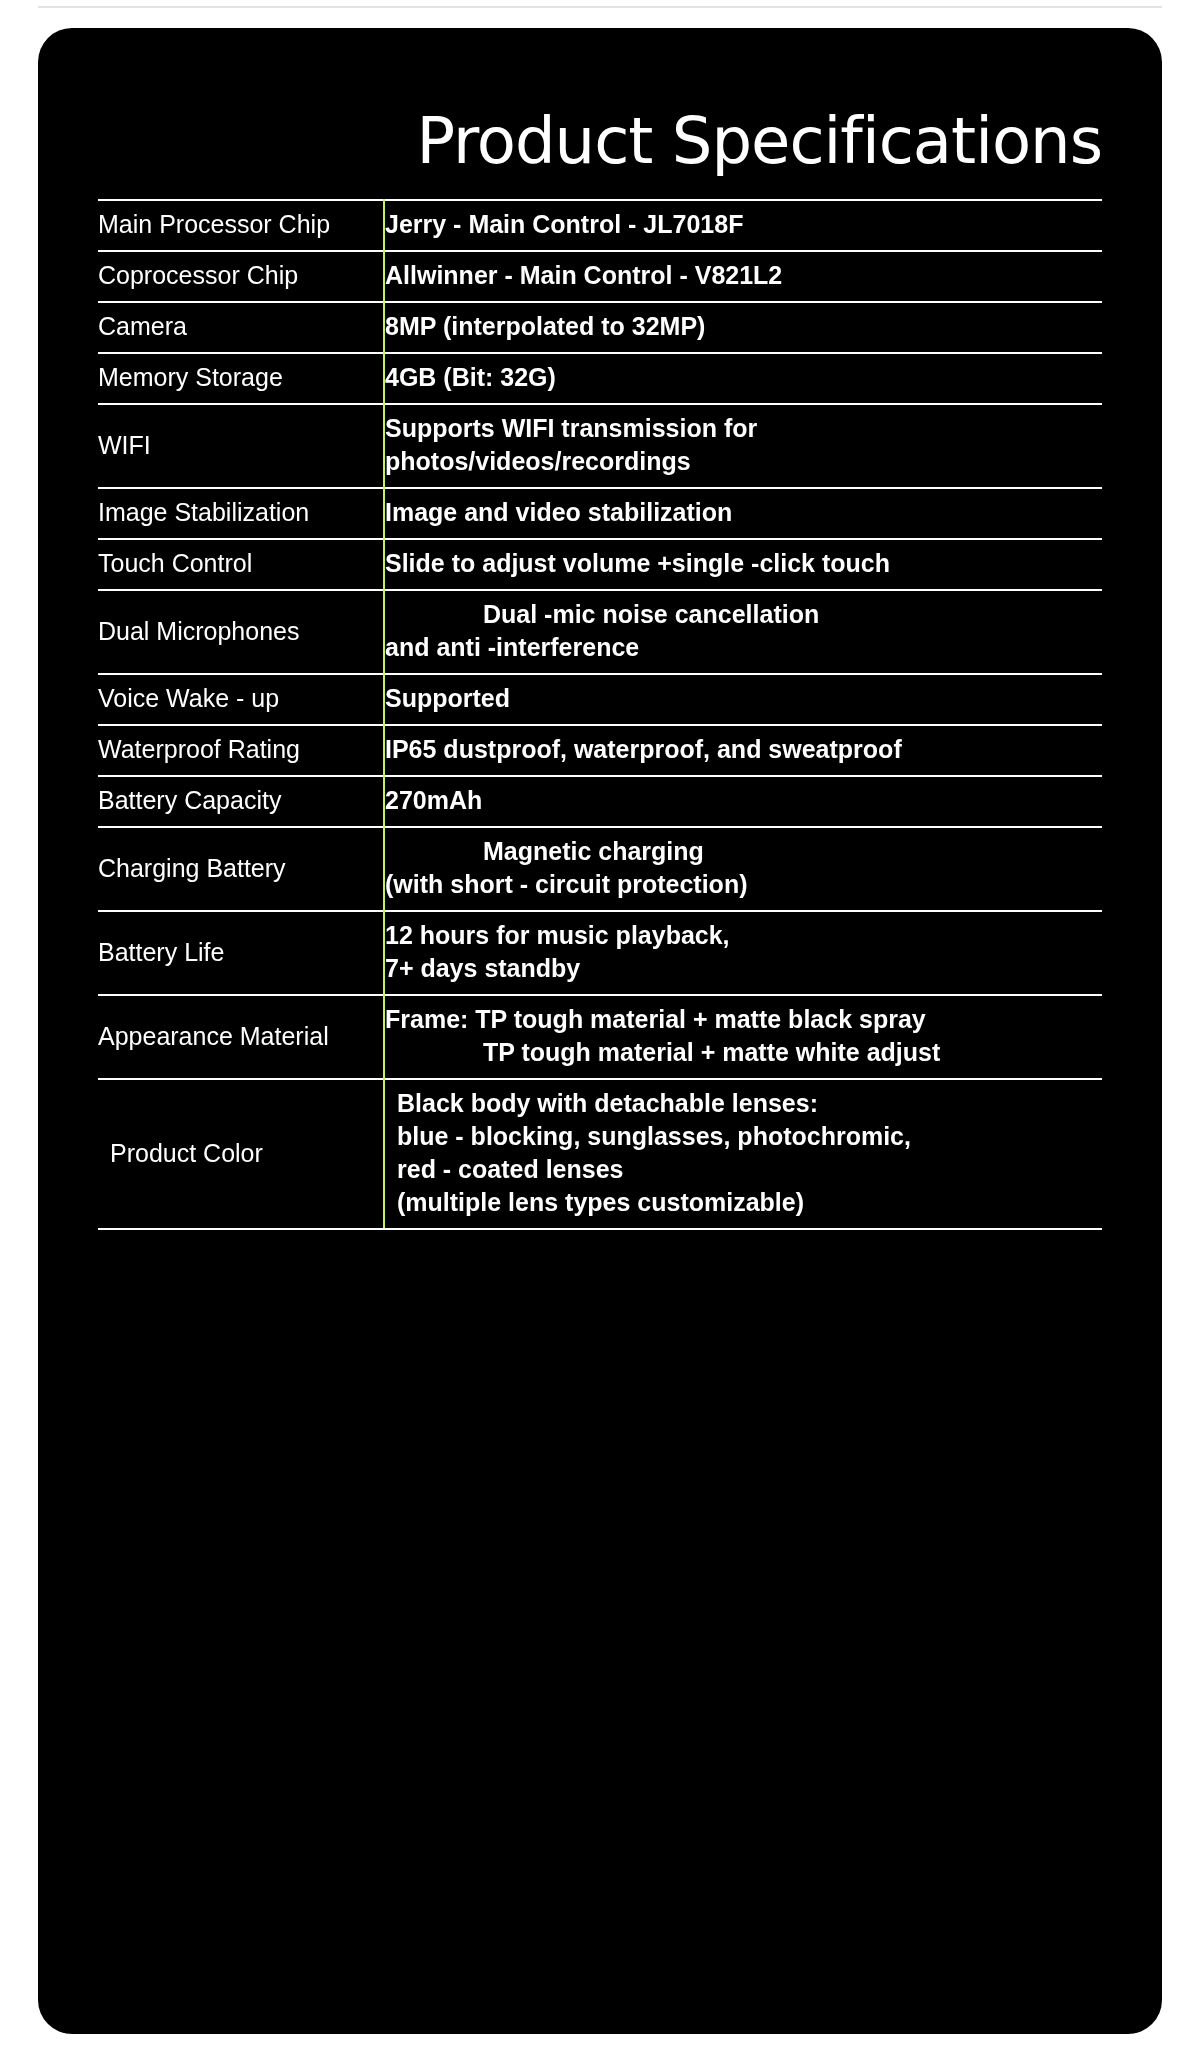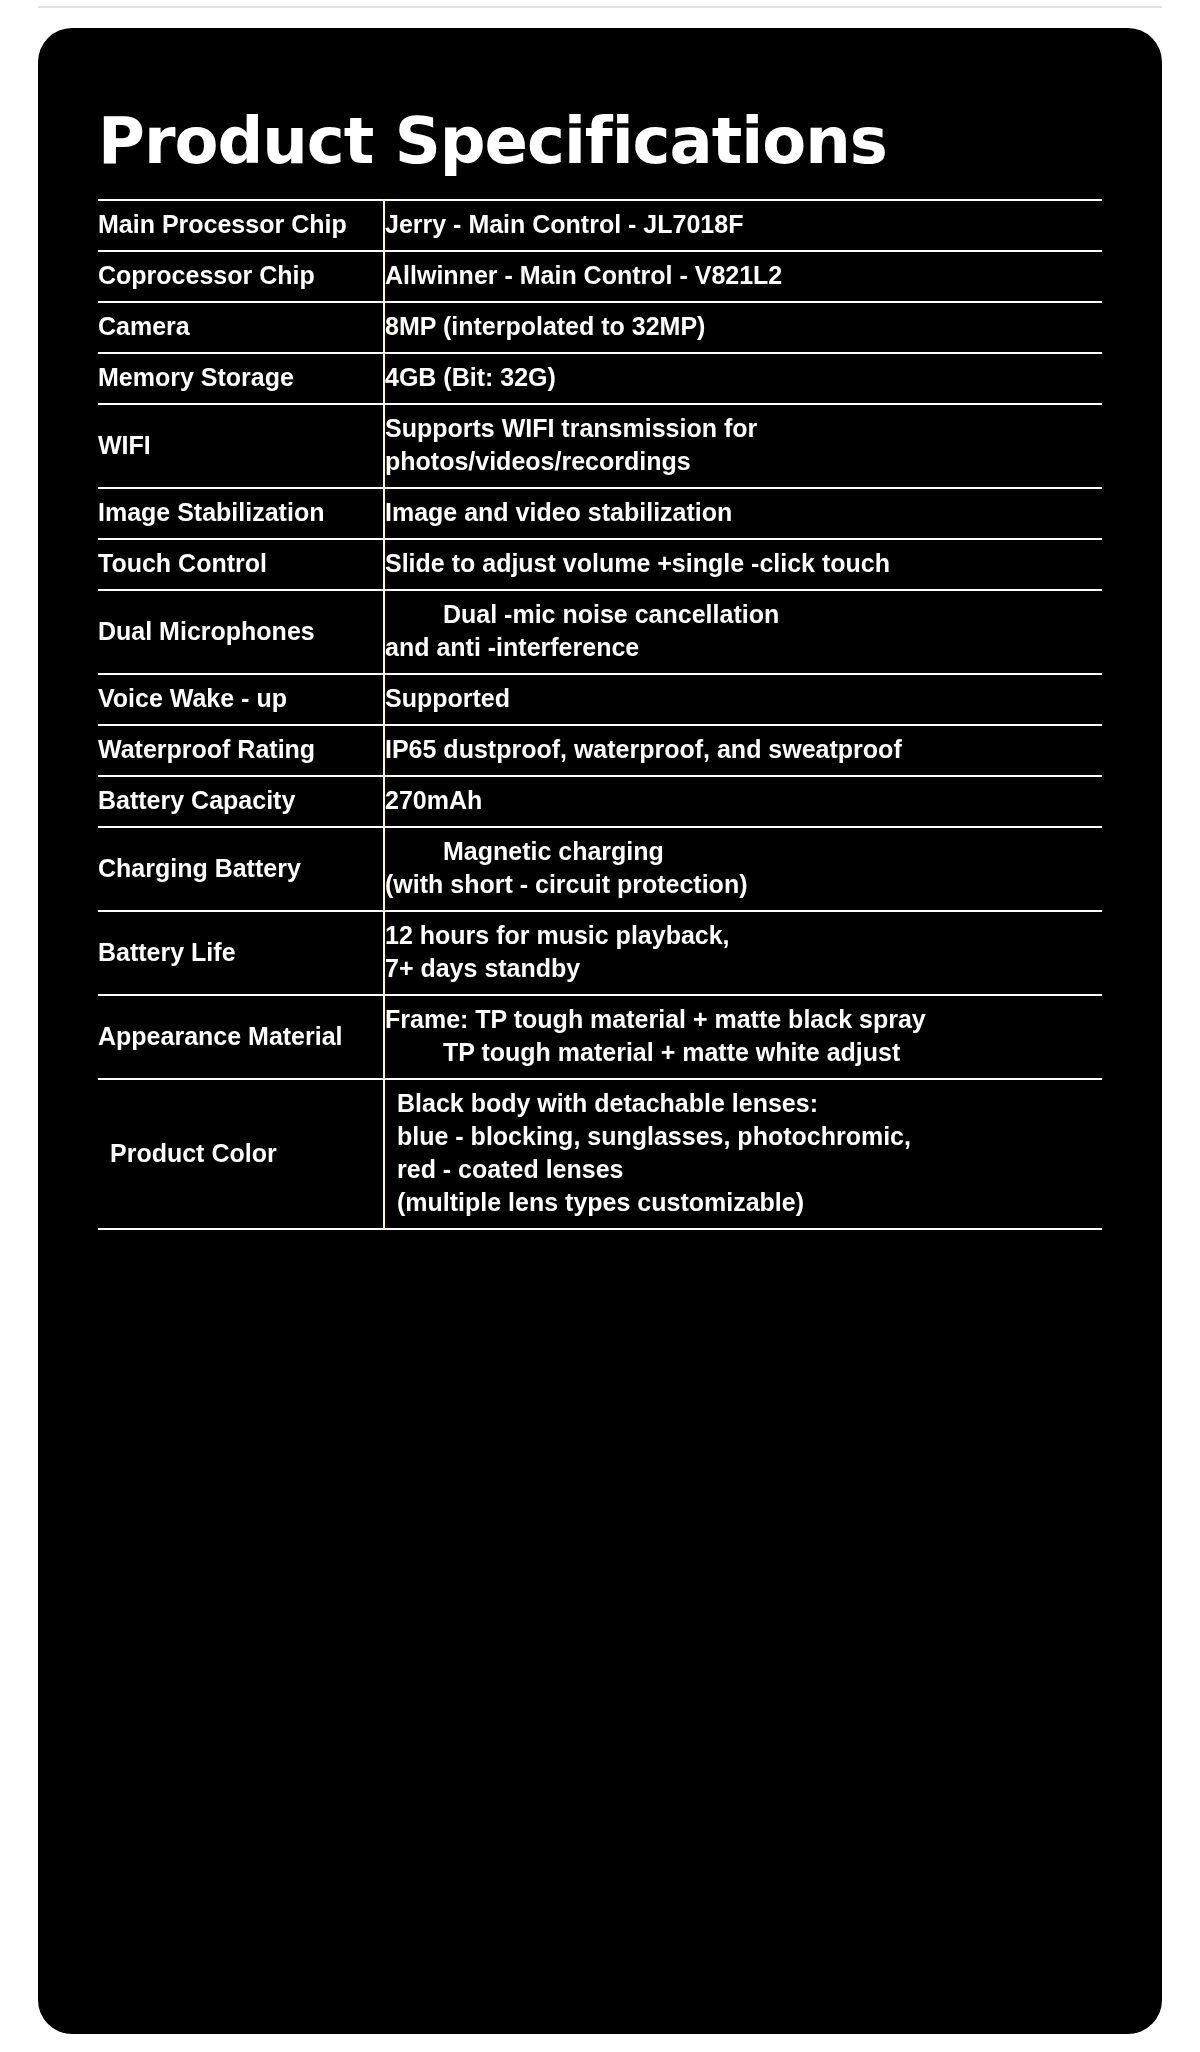--- a/index.html
+++ b/index.html
@@ -34,23 +34,23 @@
     height: 100%;
     background: #000000;
     border-radius: 34px;
     box-sizing: border-box;
     padding: 50px 60px 40px 60px;
     overflow: hidden;
   }
   .title {
     color: #ffffff;
     font-size: 64px;
-    font-weight: bold;
+    font-weight: normal;
     letter-spacing: -1px;
-    text-align: left;
+    text-align: right;
     margin: 30px 0 24px 0;
     line-height: 1.05;
     font-family: "DejaVu Sans", sans-serif;
   }
   table.spec {
     width: 100%;
     border-collapse: collapse;
     table-layout: fixed;
   }
   table.spec tr > td {
@@ -65,34 +65,34 @@
     border-top: 2px solid #ffffff;
   }
   table.spec tr:last-child > td {
     border-bottom: 2px solid #ffffff;
     padding-left: 12px;
   }
   td.label {
     width: 285px;
     padding-left: 4px;
     padding-right: 10px;
-    border-right: 2px solid #fef9c3;
-    font-weight: bold;
+    border-right: 2px solid #bef264;
   }
   td.value {
     padding-left: 20px;
     padding-right: 2px;
     font-weight: bold;
   }
   .val-line {
     display: block;
     white-space: nowrap;
   }
   .indent {
     padding-left: 58px;
+    margin-left: 40px;
   }
   .tall td { padding-top: 12px; padding-bottom: 14px; }
 </style>
 </head>
 <body>
 
 <div class="page">
   <div class="top-rule"></div>
   <div class="card">
     <div class="title">Product Specifications</div>

